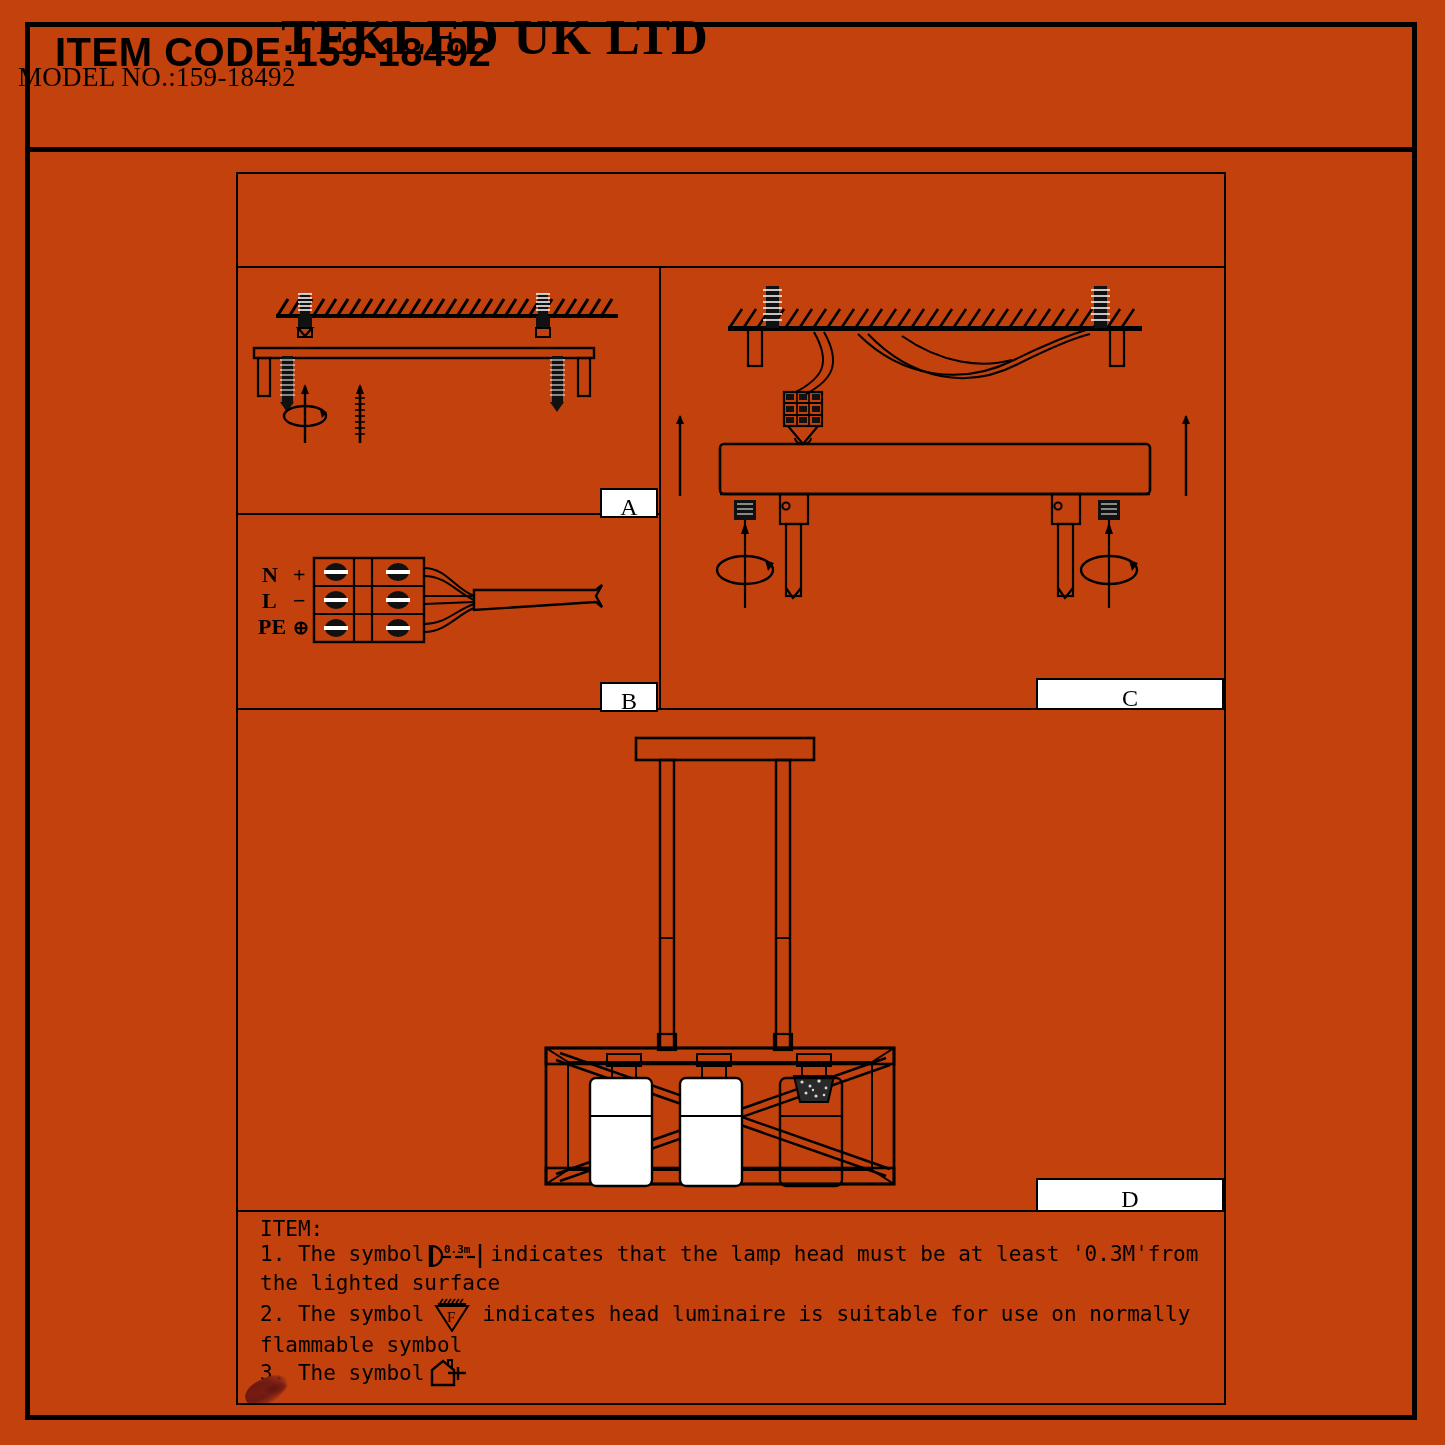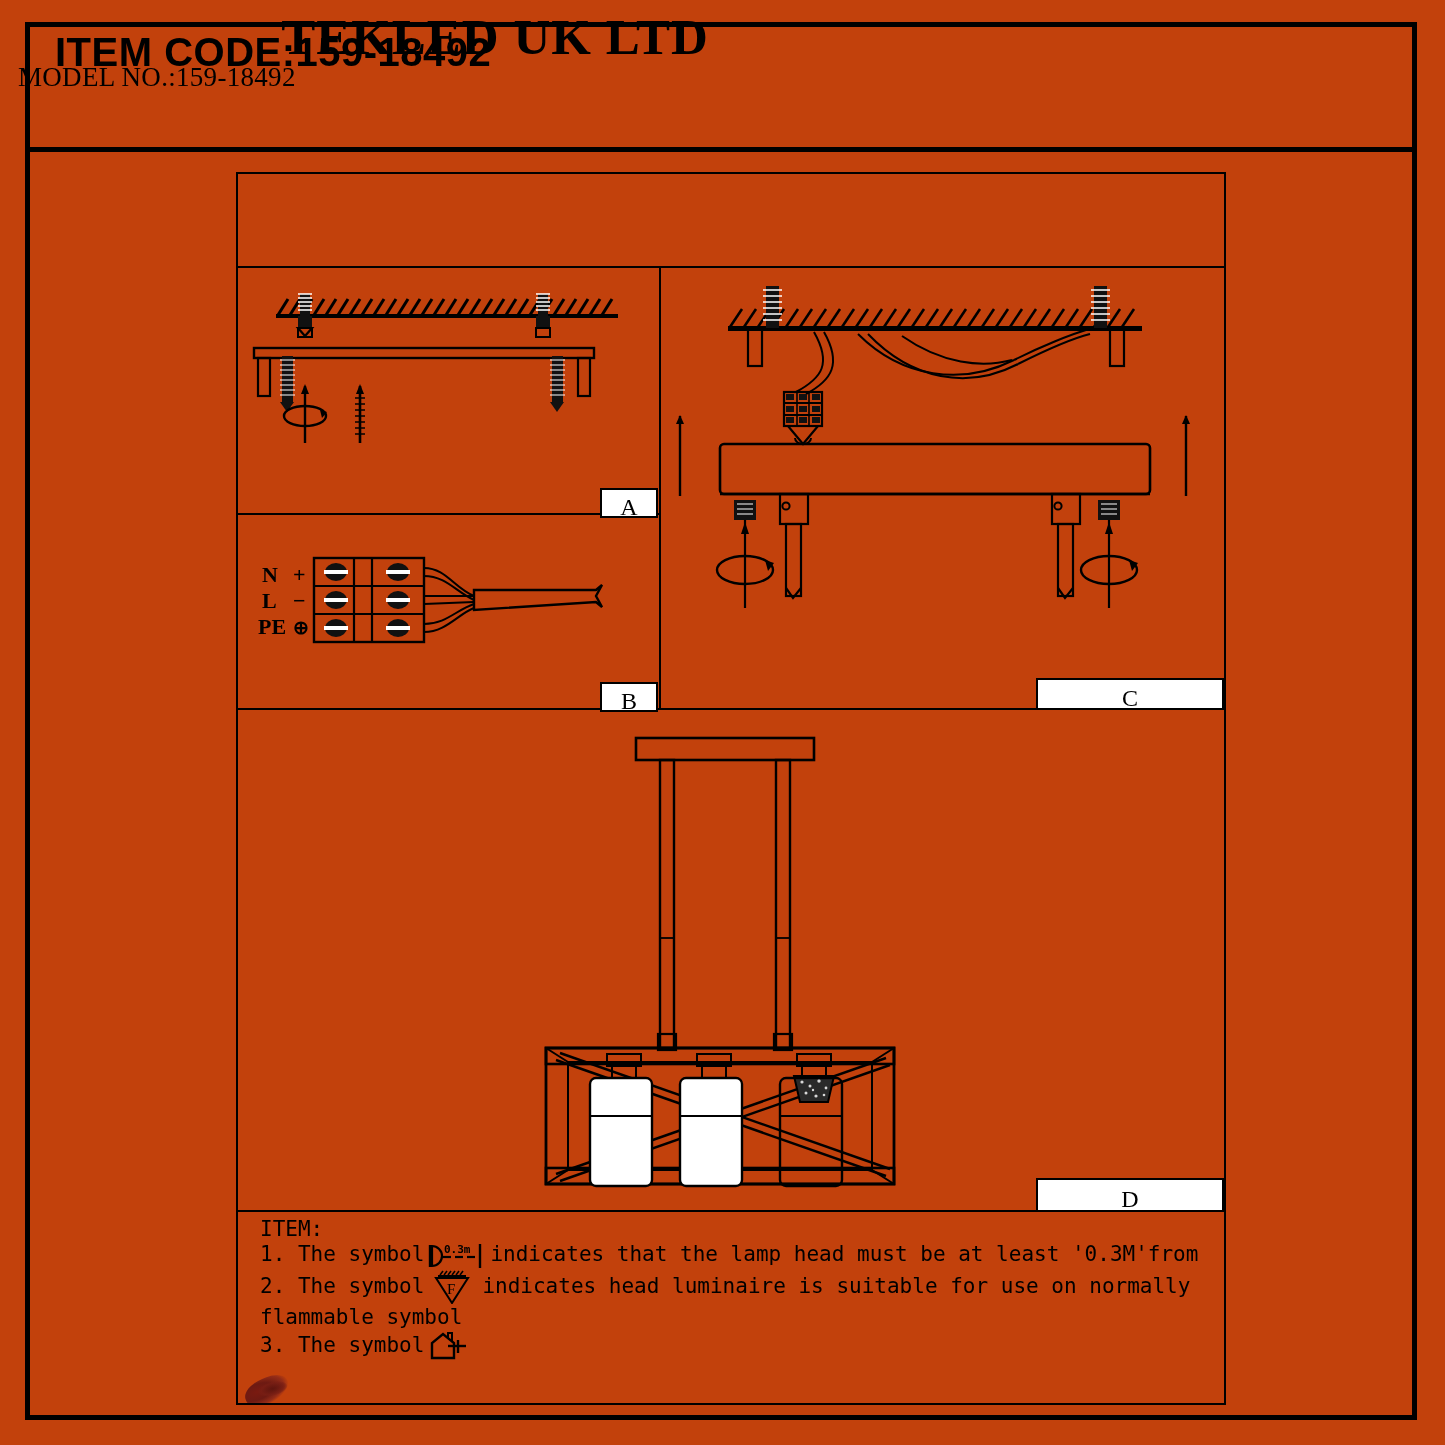--- a/index.html
+++ b/index.html
@@ -441,20 +441,23 @@
             <line x1="4" y1="5" x2="4" y2="27" stroke="#000" stroke-width="2.4"></line>
             <text x="18" y="13" font-family="DejaVu Sans Mono, monospace" font-size="11" font-weight="700">0.3m</text>
             <line x1="17" y1="17" x2="25" y2="17" stroke="#000" stroke-width="2.2"></line>
             <line x1="29" y1="17" x2="37" y2="17" stroke="#000" stroke-width="2.2"></line>
             <line x1="41" y1="17" x2="49" y2="17" stroke="#000" stroke-width="2.2"></line>
             <line x1="54" y1="4" x2="54" y2="28" stroke="#000" stroke-width="2.4"></line>
           </svg>
         </span>
         <span class="txt">indicates that the lamp head must be at least '0.3M'from</span>
       </div>
+      <div class="note-line">
+        <span class="txt">the lighted surface</span>
+      </div>
 
       <div class="note-line">
         <span class="txt">2.</span>
         <span class="txt">&nbsp;</span>
         <span class="txt">The symbol</span>
         <span class="sym sym-f">
           <svg width="46" height="34" viewBox="0 0 46 34">
             <g stroke="#000" stroke-width="1.6">
               <line x1="10" y1="5" x2="13" y2="1"></line>
                 <line x1="14" y1="5" x2="17" y2="1"></line>

